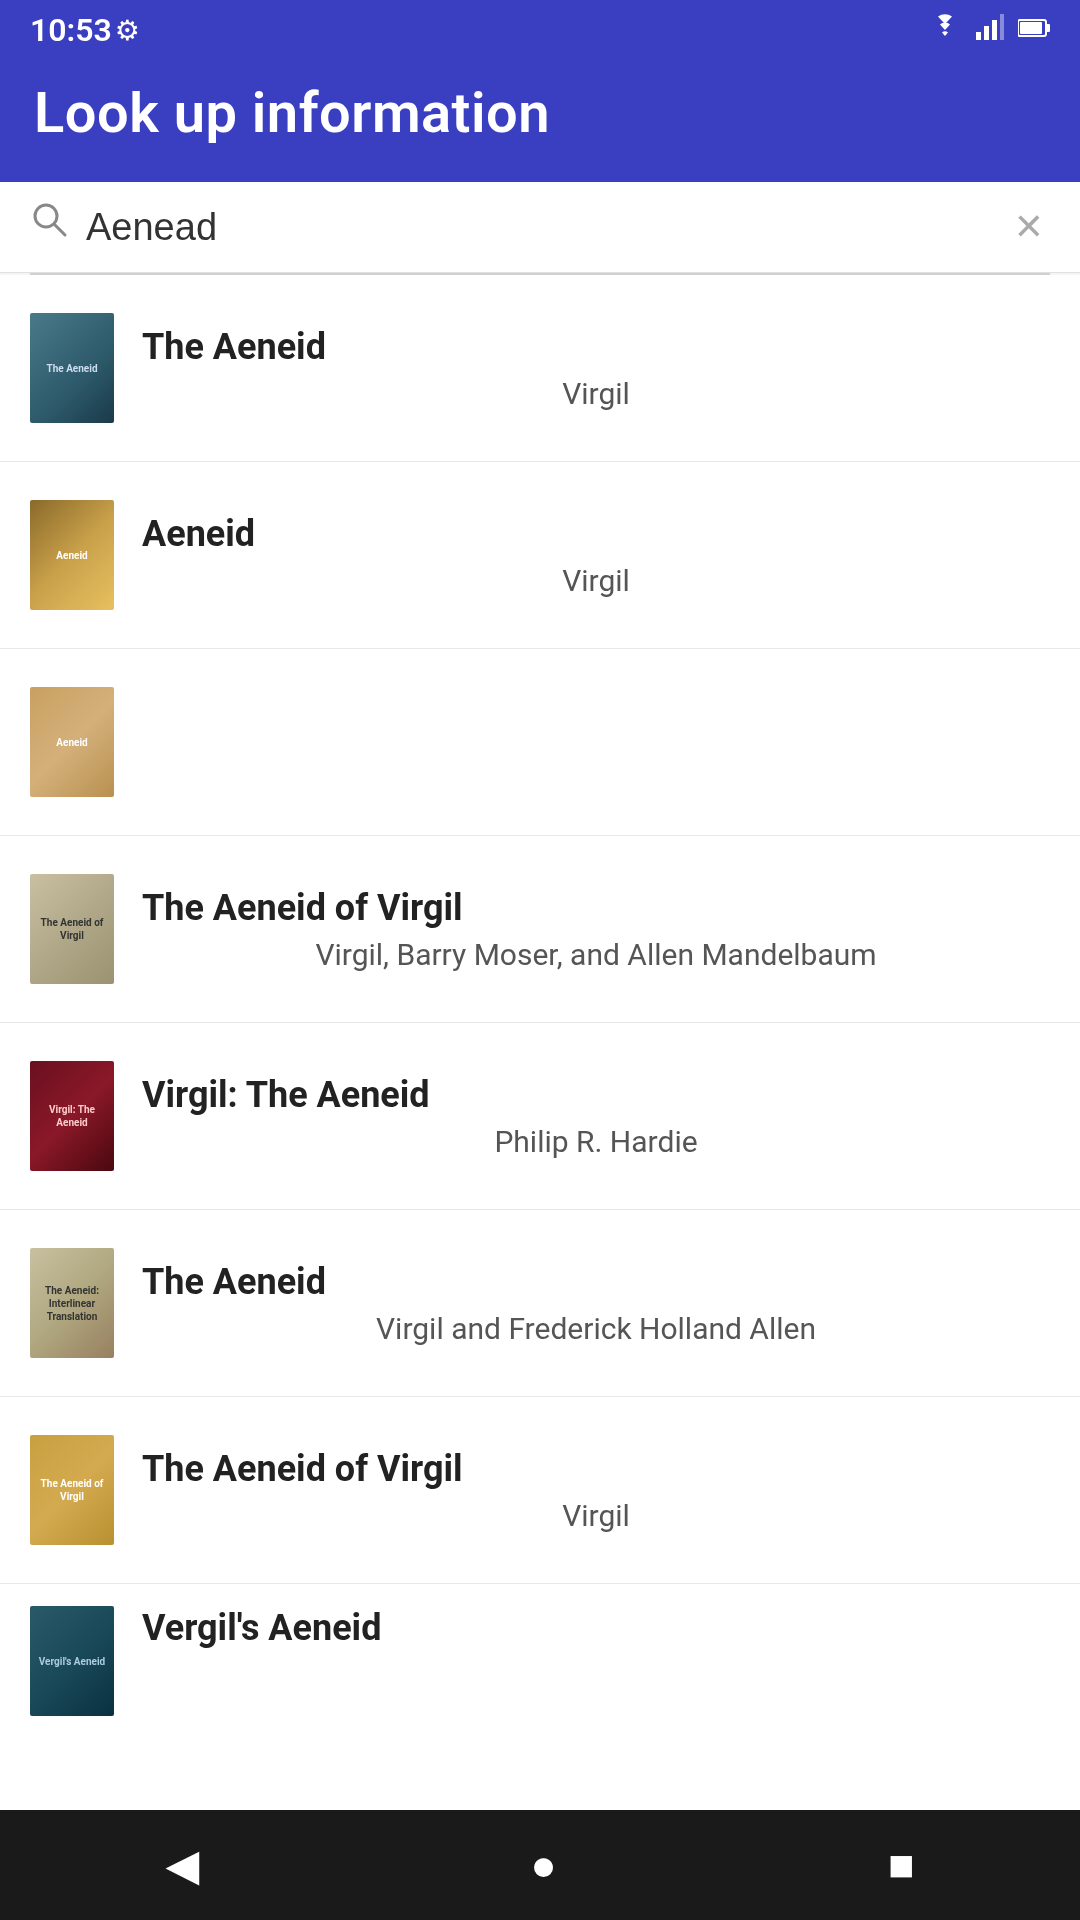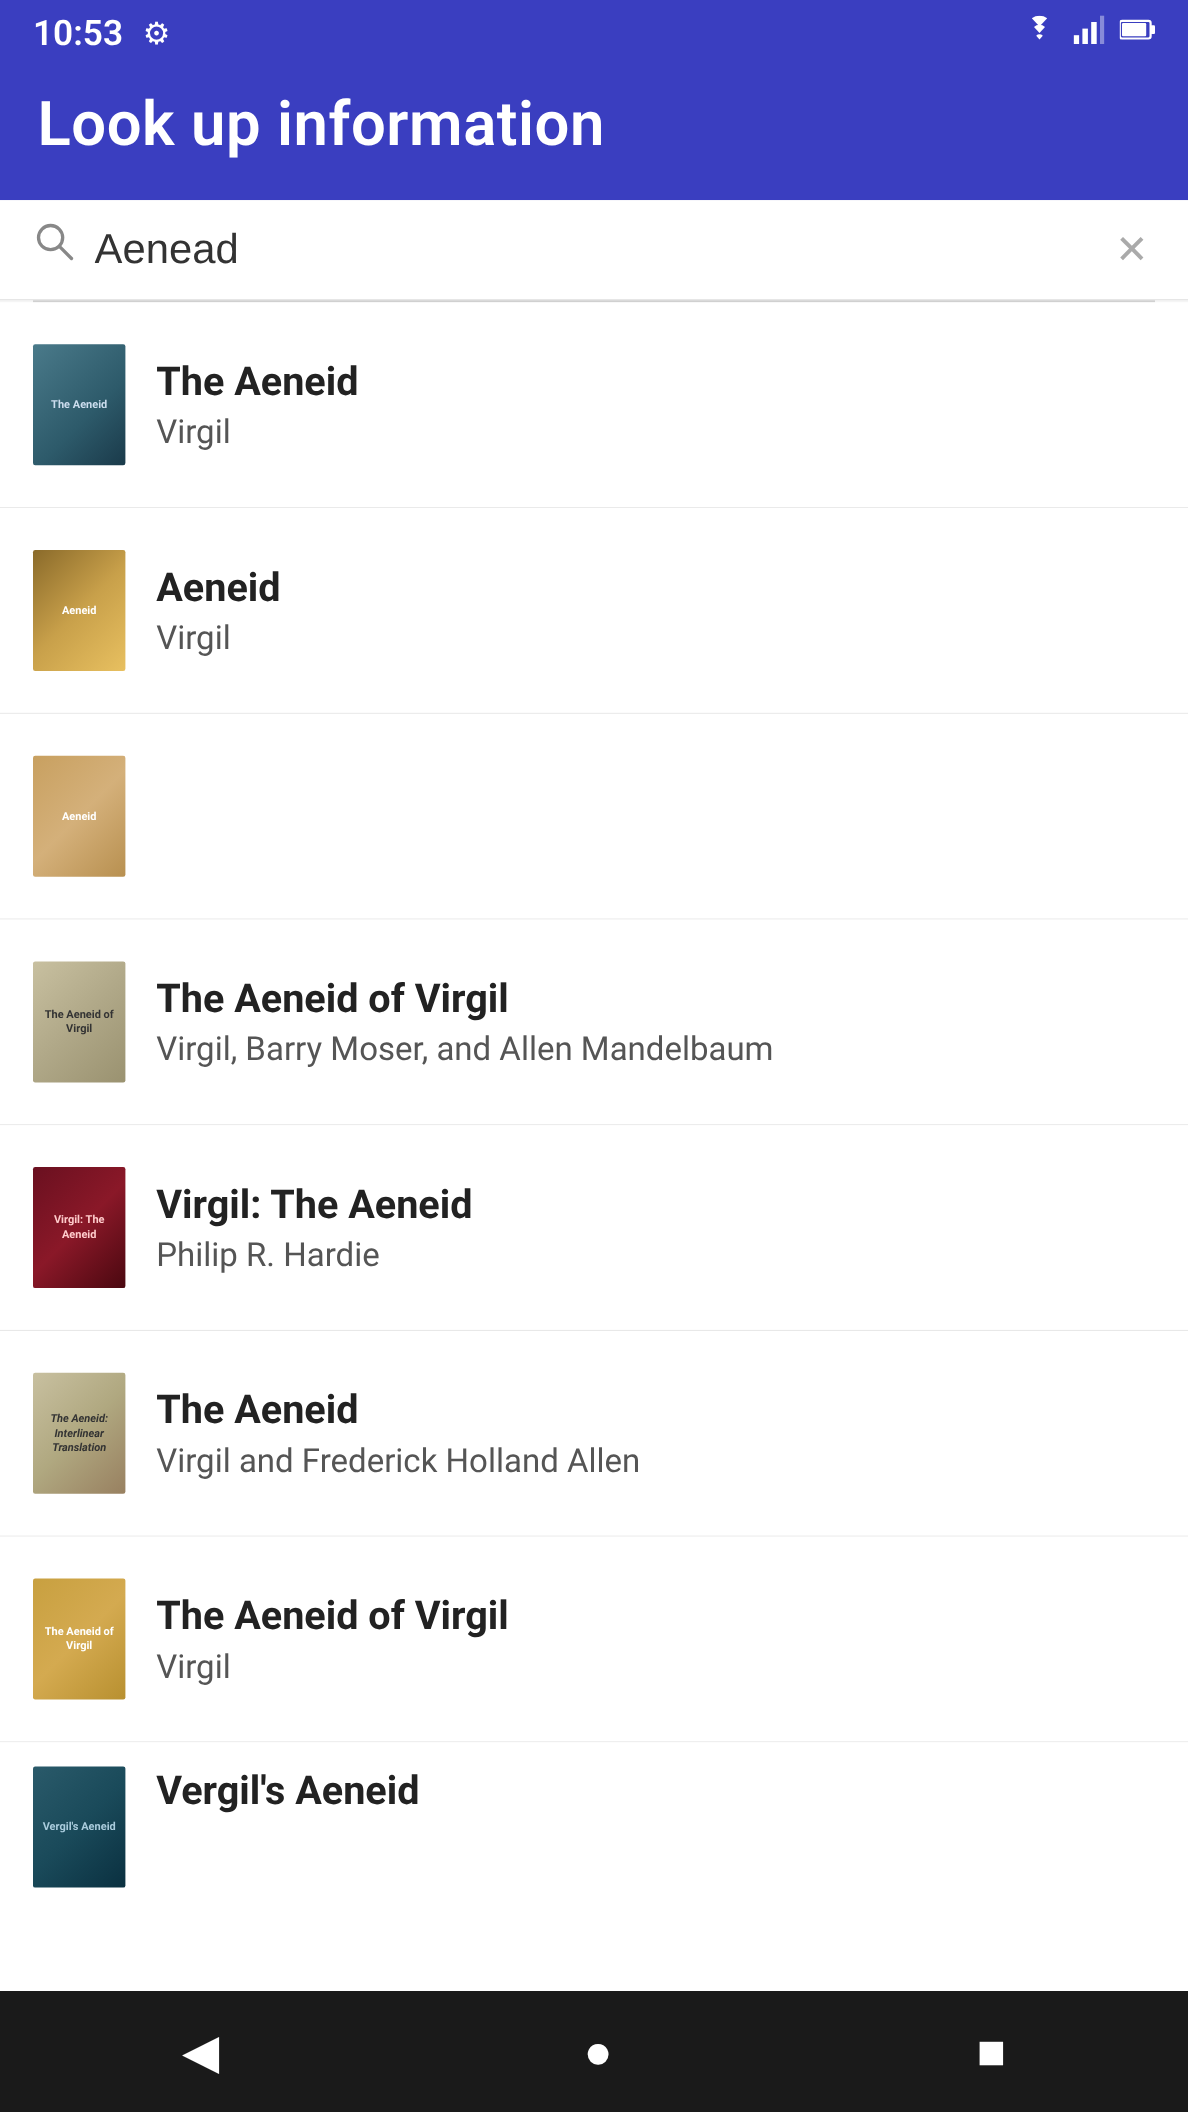--- a/index.html
+++ b/index.html
@@ -19,21 +19,21 @@
       background: #3a3ec0;
       height: 60px;
       display: flex;
       align-items: center;
       justify-content: space-between;
       padding: 0 30px;
     }
     .status-left {
       display: flex;
       align-items: center;
-      gap: 18px;
+      gap: 3px;
     }
     .status-time {
       color: white;
       font-size: 32px;
       font-weight: 600;
     }
     .status-gear {
       color: white;
       font-size: 28px;
     }
@@ -125,21 +125,21 @@
       overflow: hidden;
     }
 
     
     .cover-1 { background: linear-gradient(135deg, #4a7a8a 0%, #2d5a6a 60%, #1a3a4a 100%); color: #cde; }
     .cover-2 { background: linear-gradient(135deg, #8a6a2a 0%, #c8a04a 50%, #e8c060 100%); color: #fff; }
     .cover-3 { background: linear-gradient(135deg, #c8a060 0%, #d4b07a 50%, #b89050 100%); color: #fff; }
     .cover-4 { background: linear-gradient(135deg, #c8c0a0 0%, #b0a888 50%, #9a9270 100%); color: #333; }
     .cover-5 { background: linear-gradient(135deg, #6a1020 0%, #8a1828 50%, #4a0810 100%); color: #fcc; }
     .cover-6 { background: linear-gradient(135deg, #2a3a5a 0%, #1a2a4a 50%, #0a1a3a 100%); color: #aac; }
-    .cover-7 { background: linear-gradient(135deg, #c8c0a0 0%, #b0a880 50%, #988060 100%); color: #333; font-size: 9px; font-style: italic; }
+    .cover-7 { background: linear-gradient(135deg, #c8c0a0 0%, #b0a880 50%, #988060 100%); color: #333; font-size: 9px; }
     .cover-8 { background: linear-gradient(135deg, #c8a040 0%, #d4aa50 50%, #b89030 100%); color: #fff; }
     .cover-9 { background: linear-gradient(135deg, #2a5a6a 0%, #1a4a5a 50%, #0a3040 100%); color: #acd; }
 
     .book-cover-text {
       padding: 6px;
       font-size: 10px;
       line-height: 1.3;
       text-align: center;
     }
 
@@ -150,20 +150,21 @@
       font-size: 36px;
       font-weight: 700;
       color: #222;
       margin-bottom: 6px;
       line-height: 1.25;
     }
     .result-author {
       font-size: 30px;
       color: #555;
       font-weight: 400;
+      text-align: center;
     }
 
     
     .result-item-partial {
       display: flex;
       align-items: flex-start;
       padding: 22px 30px 0 30px;
       background: white;
       border-bottom: none;
     }

